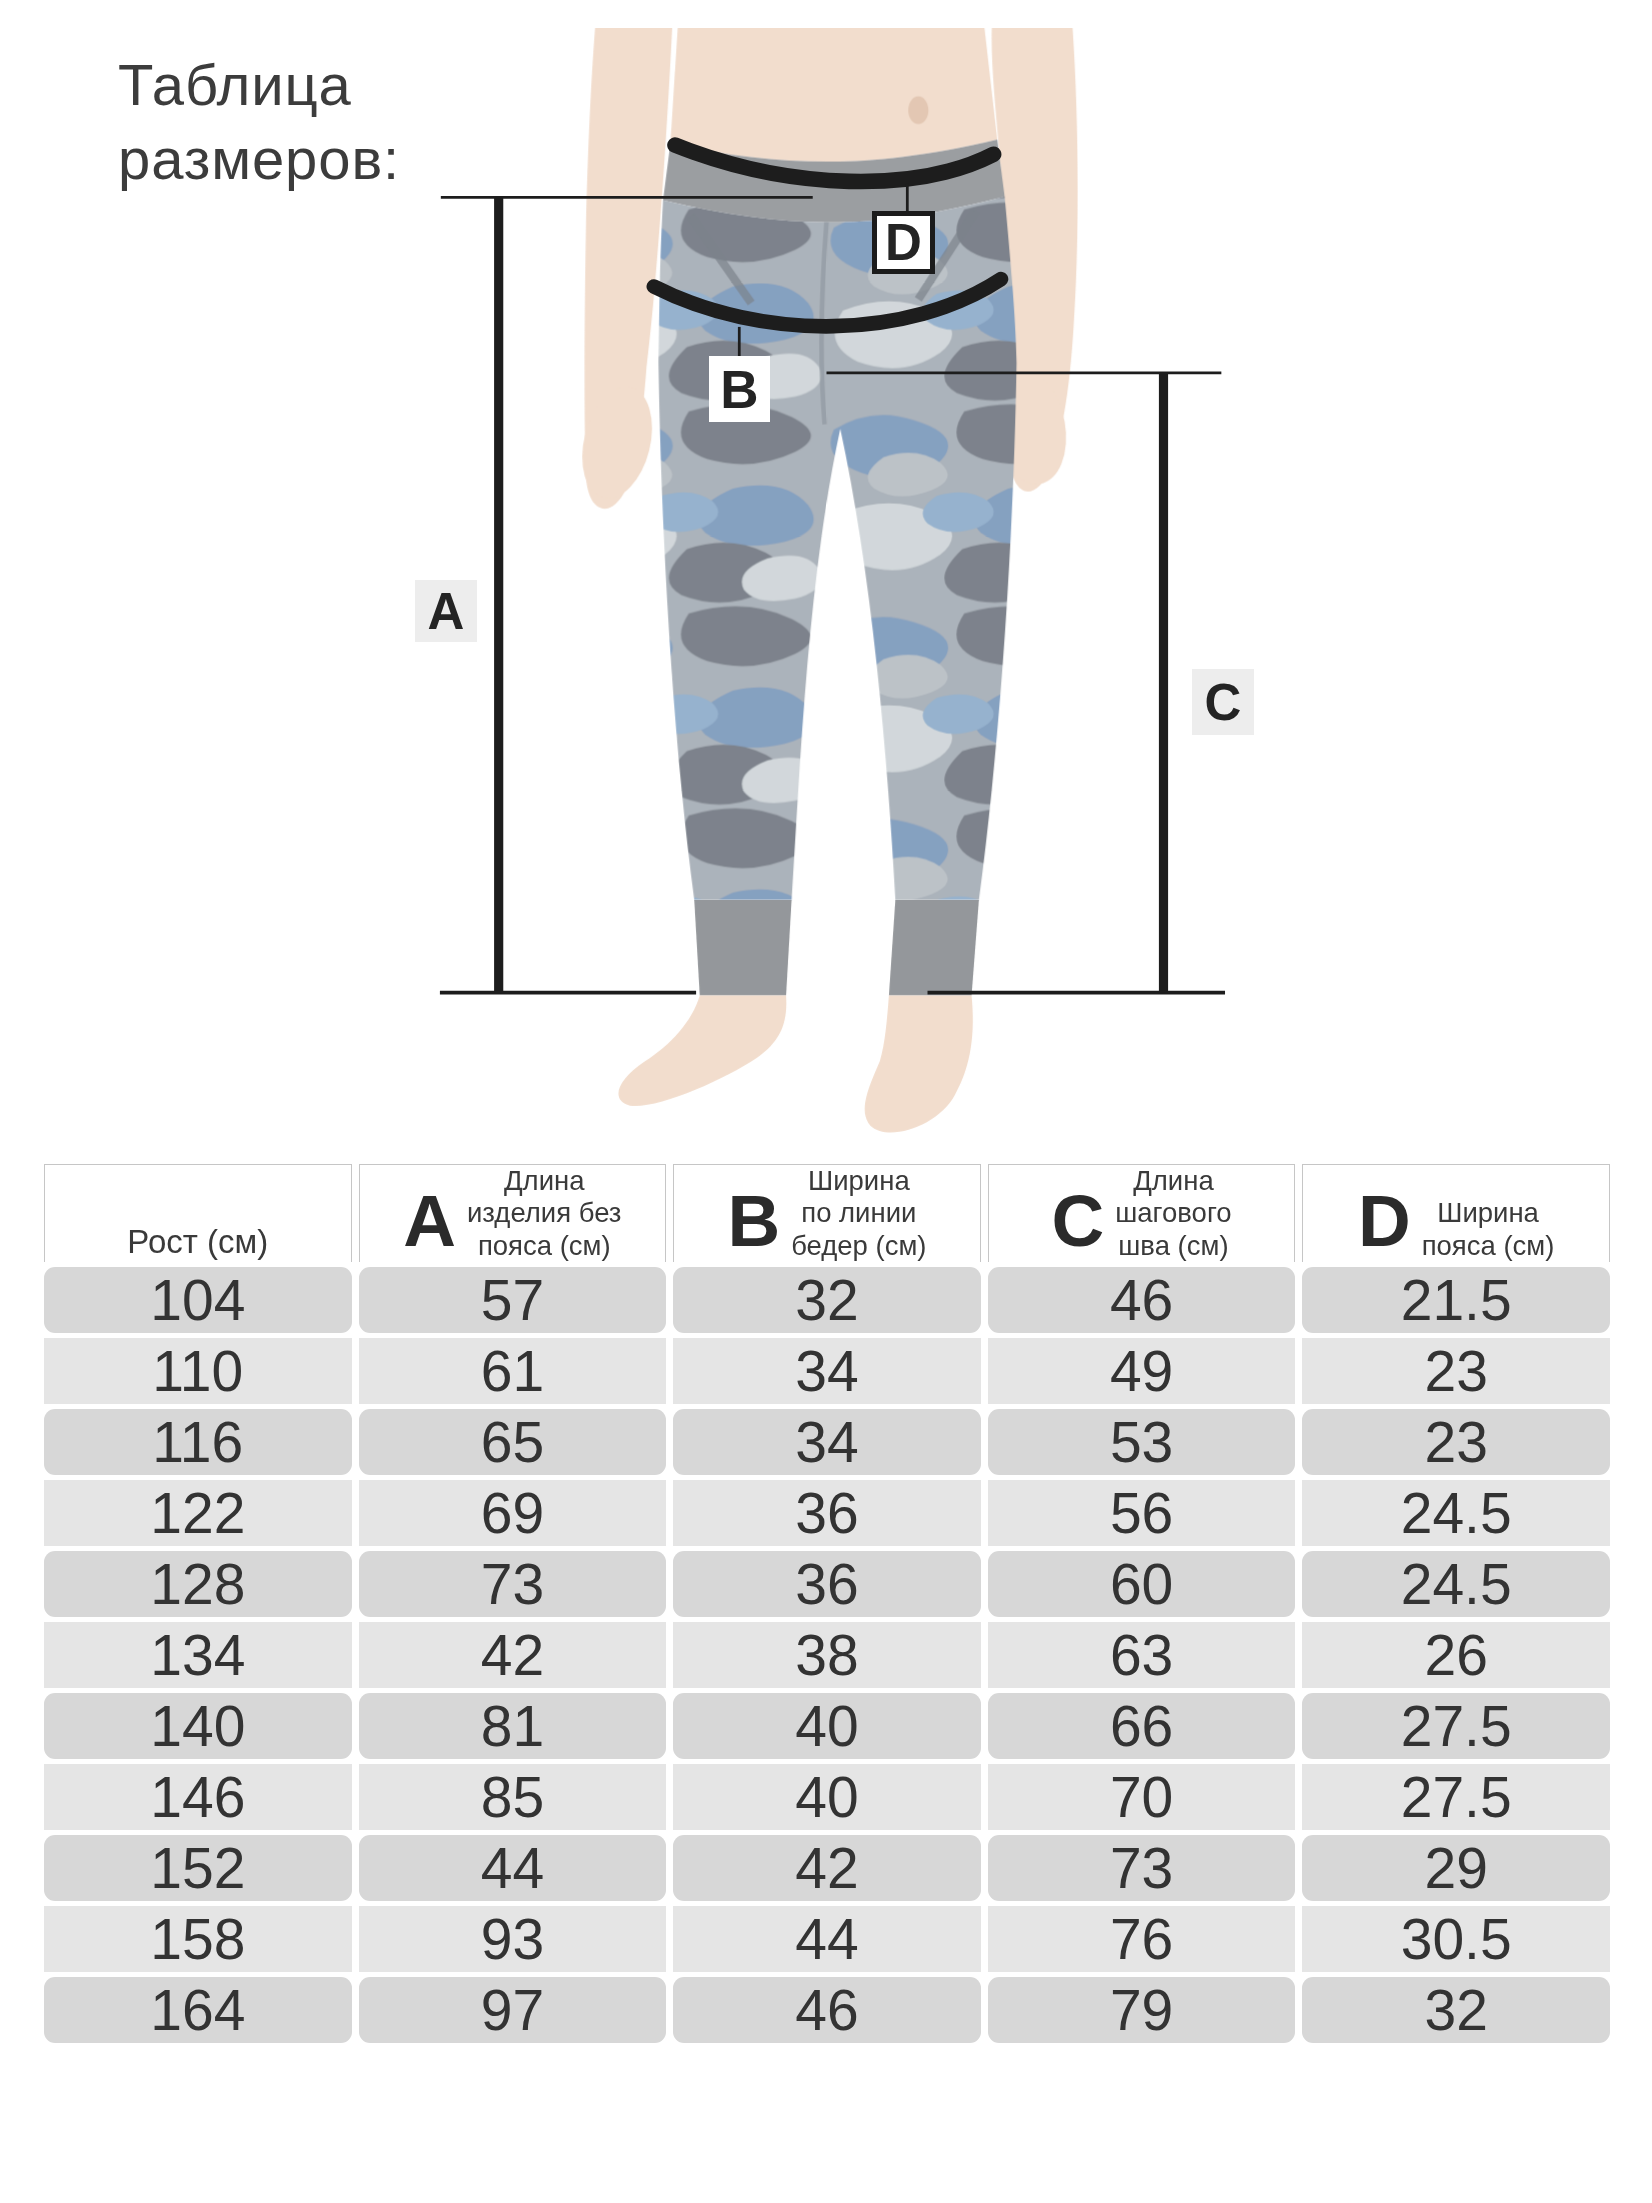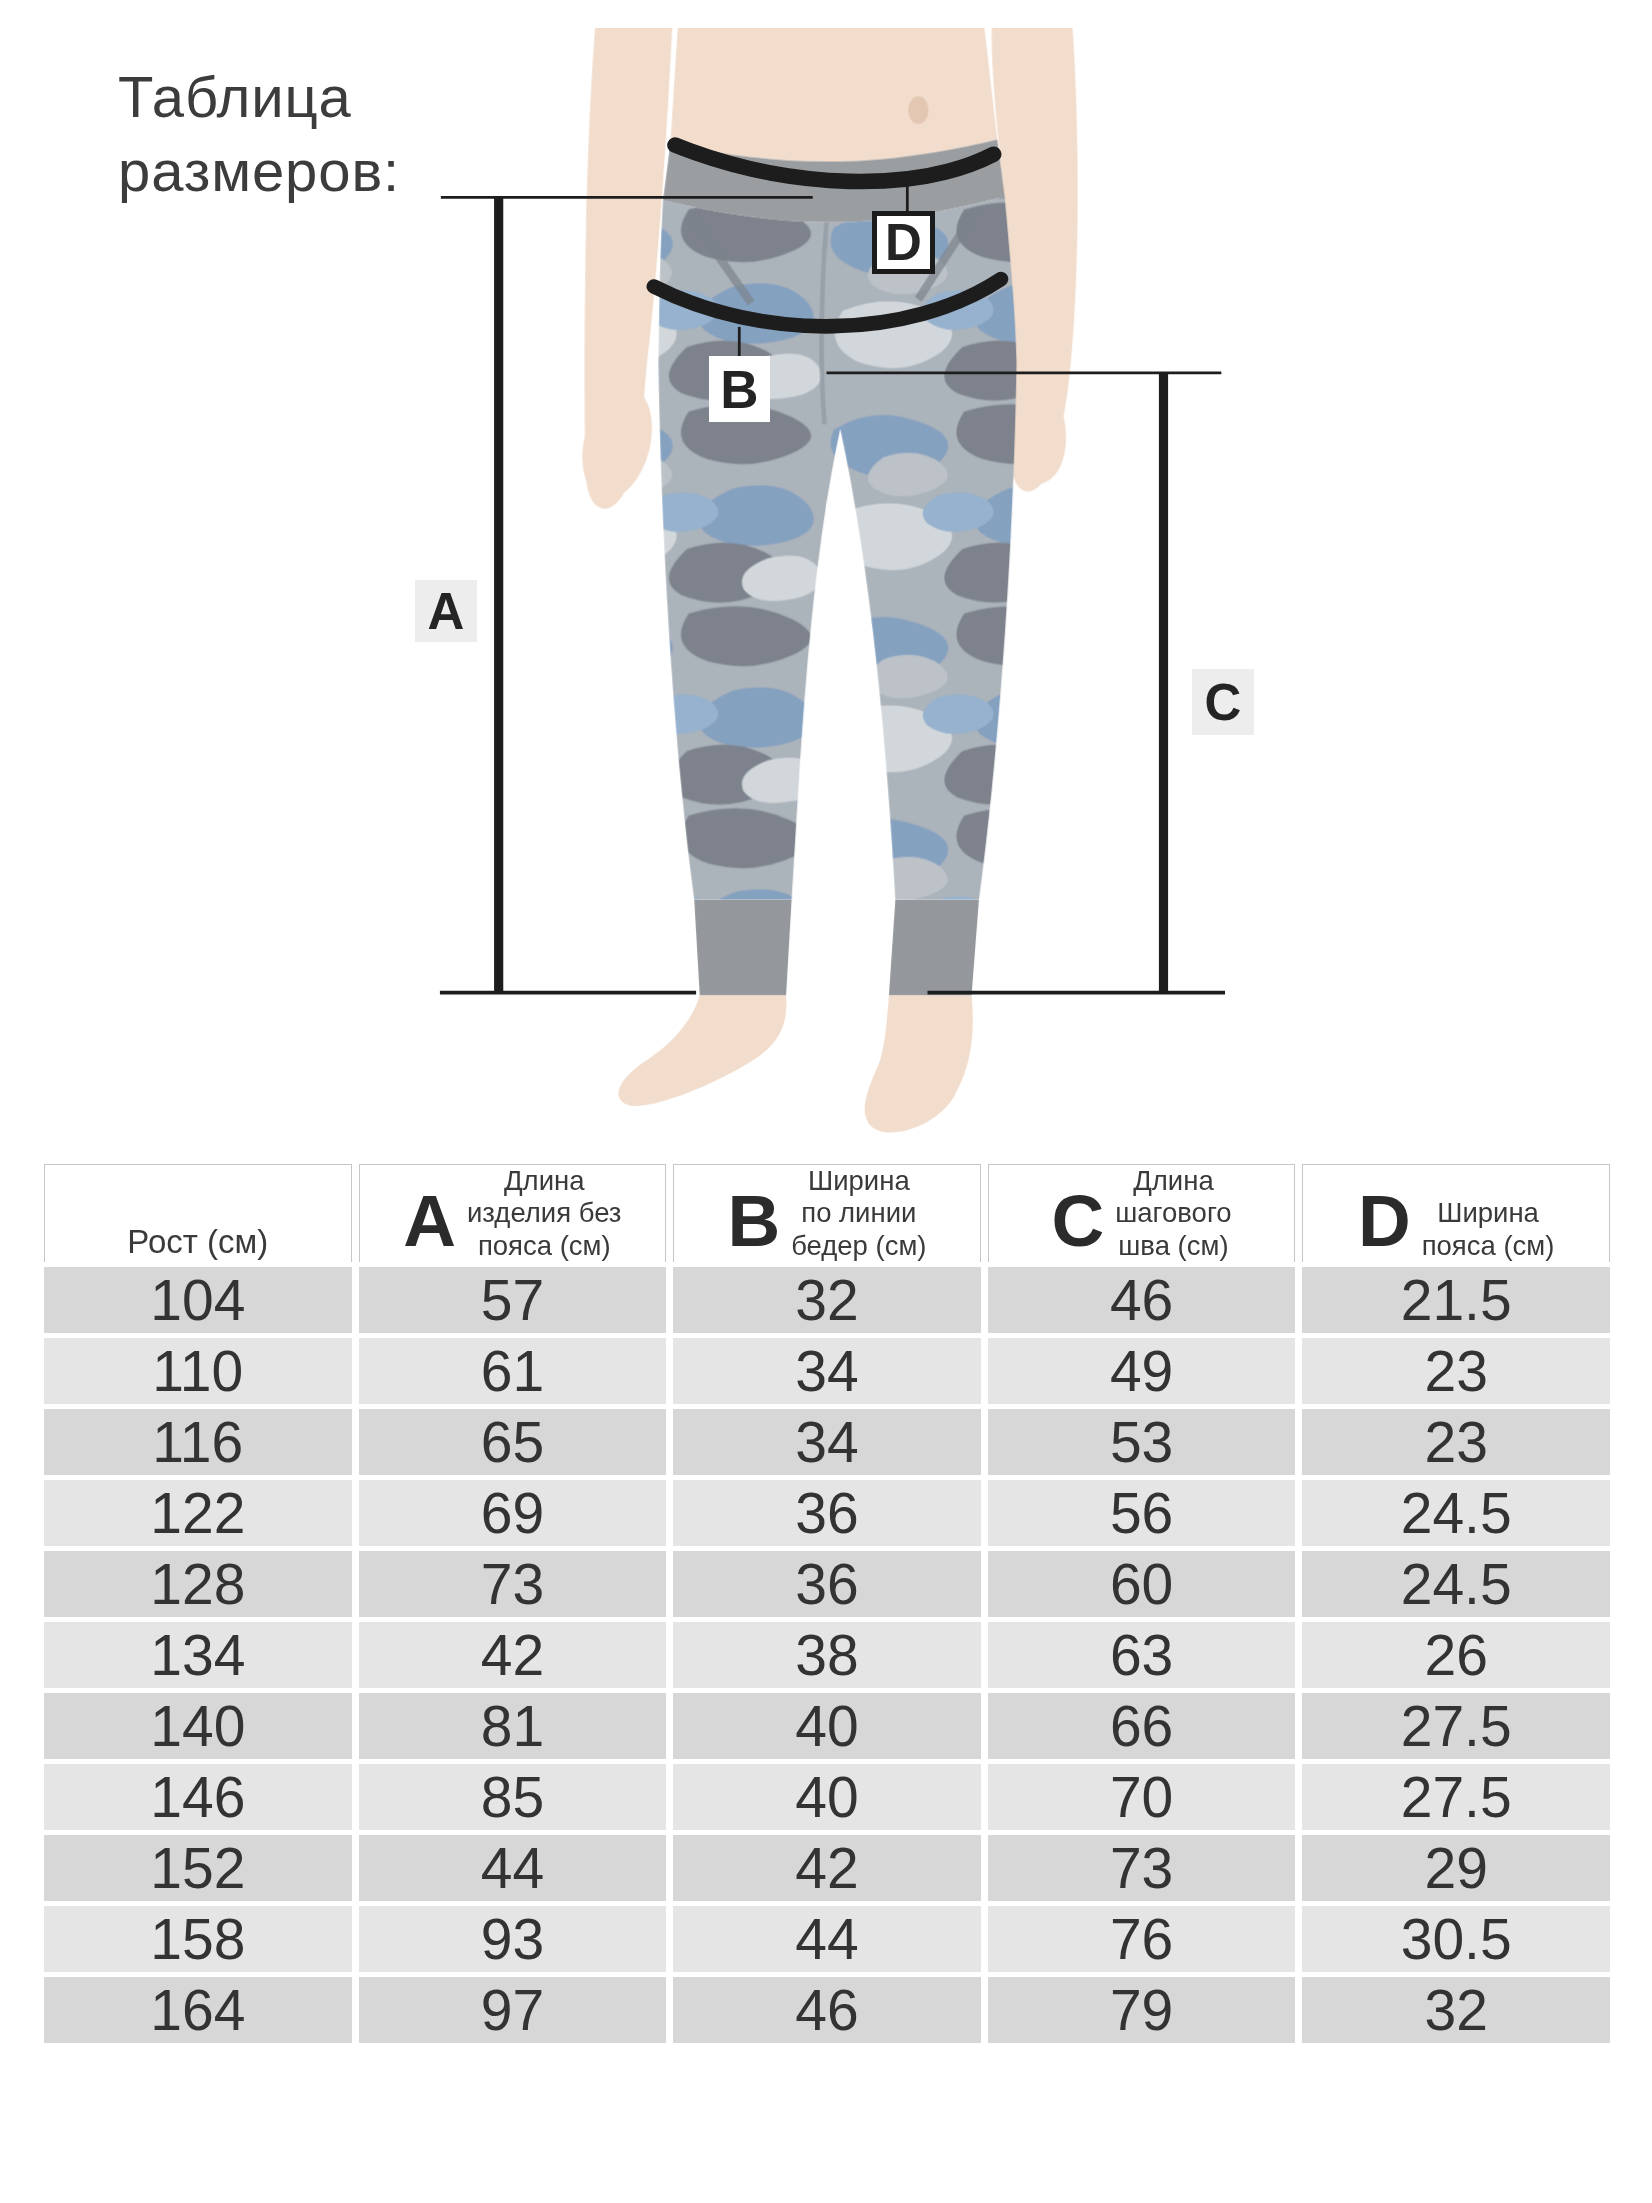--- a/index.html
+++ b/index.html
@@ -1,21 +1,21 @@
 <!DOCTYPE html>
 <html style="font-size:14.7px"><head>
 <meta charset="utf-8">
 <style>
   html,body{margin:0;padding:0;}
   body{
     width:1653px;height:2204px;position:relative;background:#ffffff;
     font-family:"Liberation Sans","DejaVu Sans",sans-serif;overflow:hidden;
   }
   .page-title{
-    position:absolute;left:118px;top:60px;margin:0;
+    position:absolute;left:118px;top:48px;margin:0;
     font-size:58px;font-weight:400;line-height:1.28;letter-spacing:0.9px;
     color:#3c3c3c;white-space:pre-line;
   }
   .diagram{position:absolute;left:0;top:0;width:1653px;height:1157px;}
   .diagram svg{position:absolute;left:0;top:0;}
   .dlabel{
     position:absolute;display:flex;align-items:center;justify-content:center;
     font-weight:700;color:#242424;line-height:1;
   }
   .dlabel-a{left:415px;top:580px;width:62px;height:62px;background:#ededed;font-size:51px;}
@@ -34,21 +34,21 @@
   .hletter{font-size:73px;font-weight:700;color:#2b2b2b;}
   .hlabel{
     font-size:27.5px;font-weight:400;color:#3a3a3a;text-align:center;
     line-height:1.18;white-space:pre-line;
   }
   .hlabel-plain{font-size:33px;}
   .size-table td{
     height:62px;padding:0;text-align:center;vertical-align:middle;
     font-size:57px;font-weight:400;color:#333333;
   }
-  tr.row-dark td{background:#d7d7d7;}
+  tr.row-dark td{background:#d7d7d7;border-radius:11px;}
   tr.row-light td{background:#e5e5e5;}
   .footer{
     position:absolute;left:0;top:2050px;width:1653px;text-align:center;
     font-size:50px;line-height:1.33;color:#9b9b9b;letter-spacing:0.9px;
   }
   .footer b{font-weight:700;color:#949494;}
 </style>
 </head>
 <body>
 

